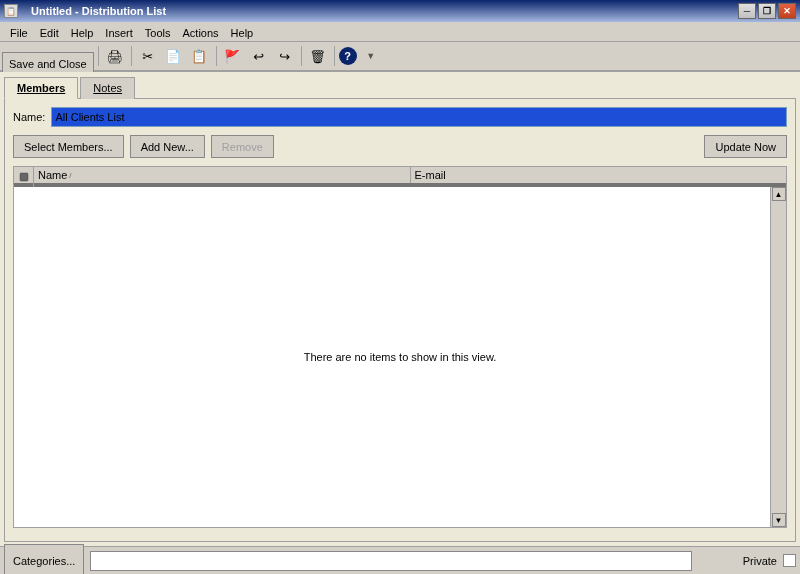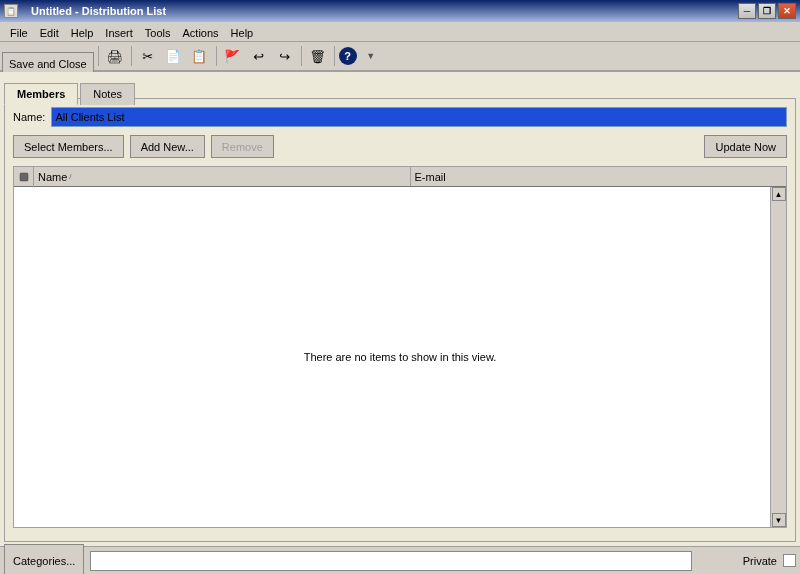--- a/index.html
+++ b/index.html
@@ -137,21 +137,22 @@
     }
     .tab {
       padding: 4px 12px;
       background: #d4d0c8;
       border: 1px solid #a0a0a0;
       border-bottom: none;
       cursor: pointer;
       font-size: 11px;
       margin-right: 2px;
       position: relative;
-      top: 7px;
+      top: 1px;
+      text-decoration: underline;
     }
     .tab.active {
       background: #ece9d8;
       border-bottom: 1px solid #ece9d8;
       font-weight: bold;
       z-index: 1;
     }
 
     .tab-content {
       background: #ece9d8;
@@ -203,21 +204,21 @@
 
     
     .list-area {
       border: 1px solid #a0a0a0;
       background: white;
       position: relative;
     }
     .list-header {
       display: flex;
       background: #d4d0c8;
-      border-bottom: 1px solid #737373;
+      border-bottom: 4px solid #737373;
       height: 20px;
     }
     .list-header-icon {
       width: 20px;
       height: 20px;
       border-right: 1px solid #a0a0a0;
       display: flex;
       align-items: center;
       justify-content: center;
     }

